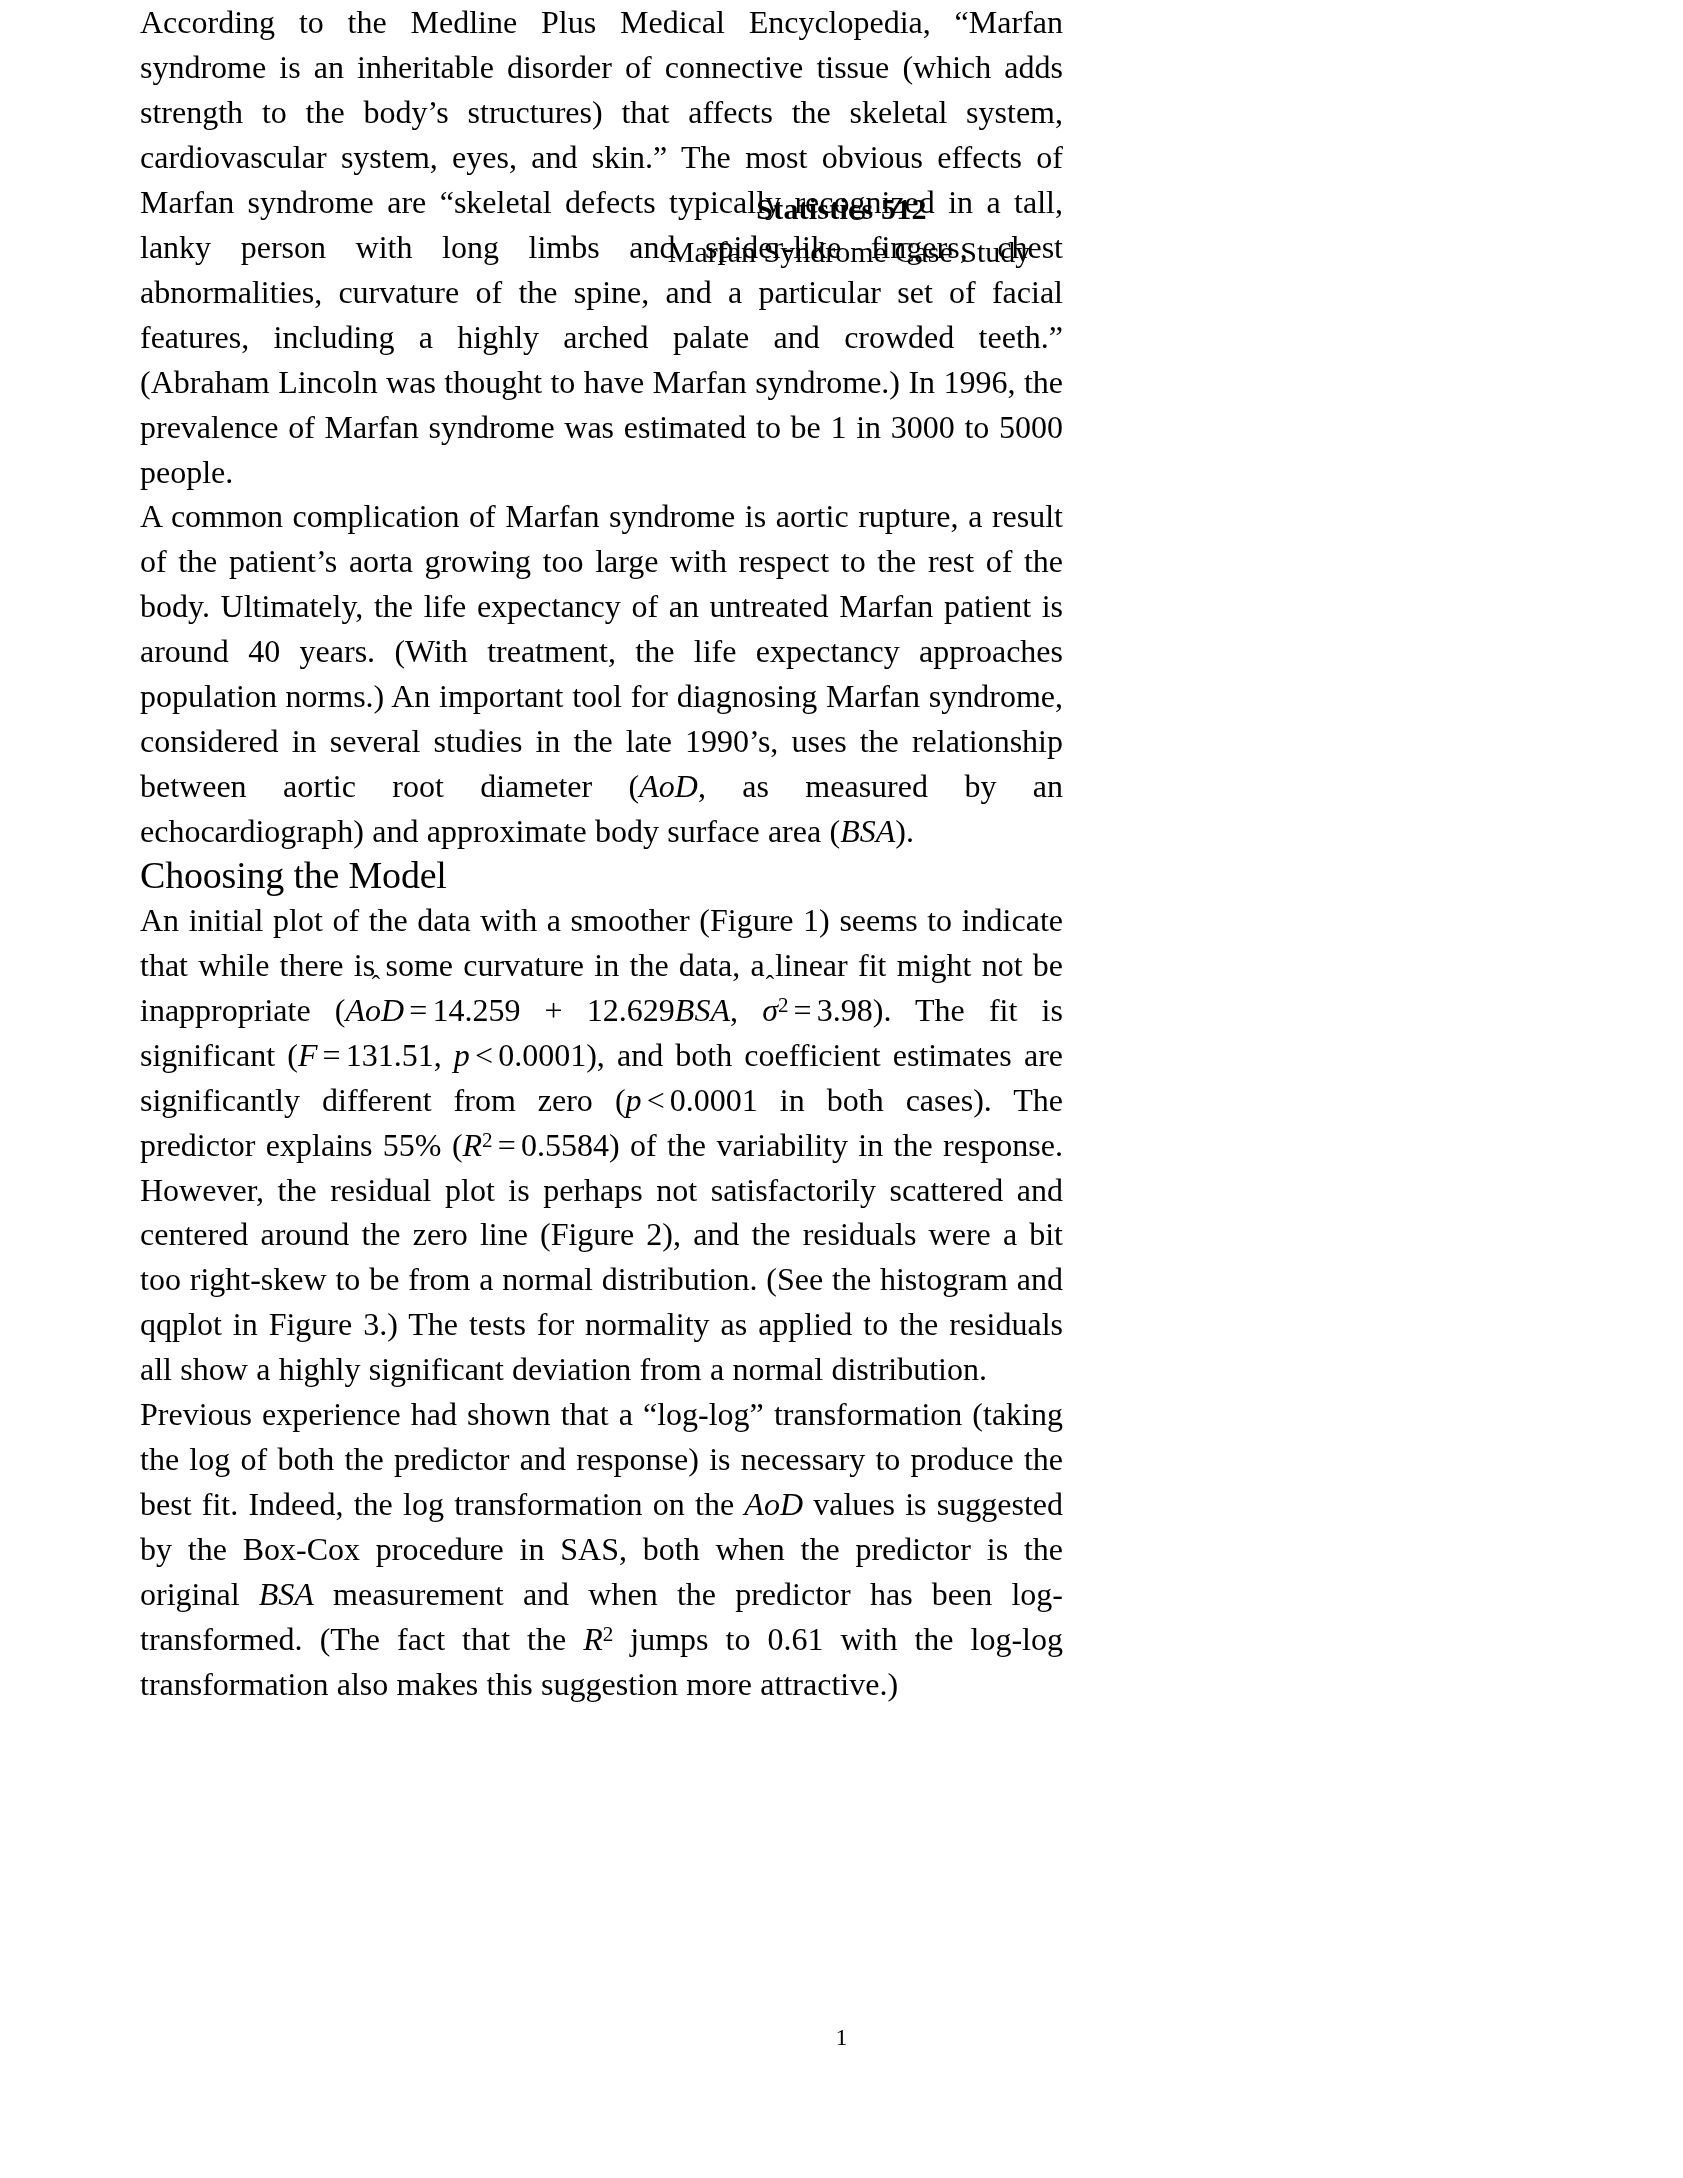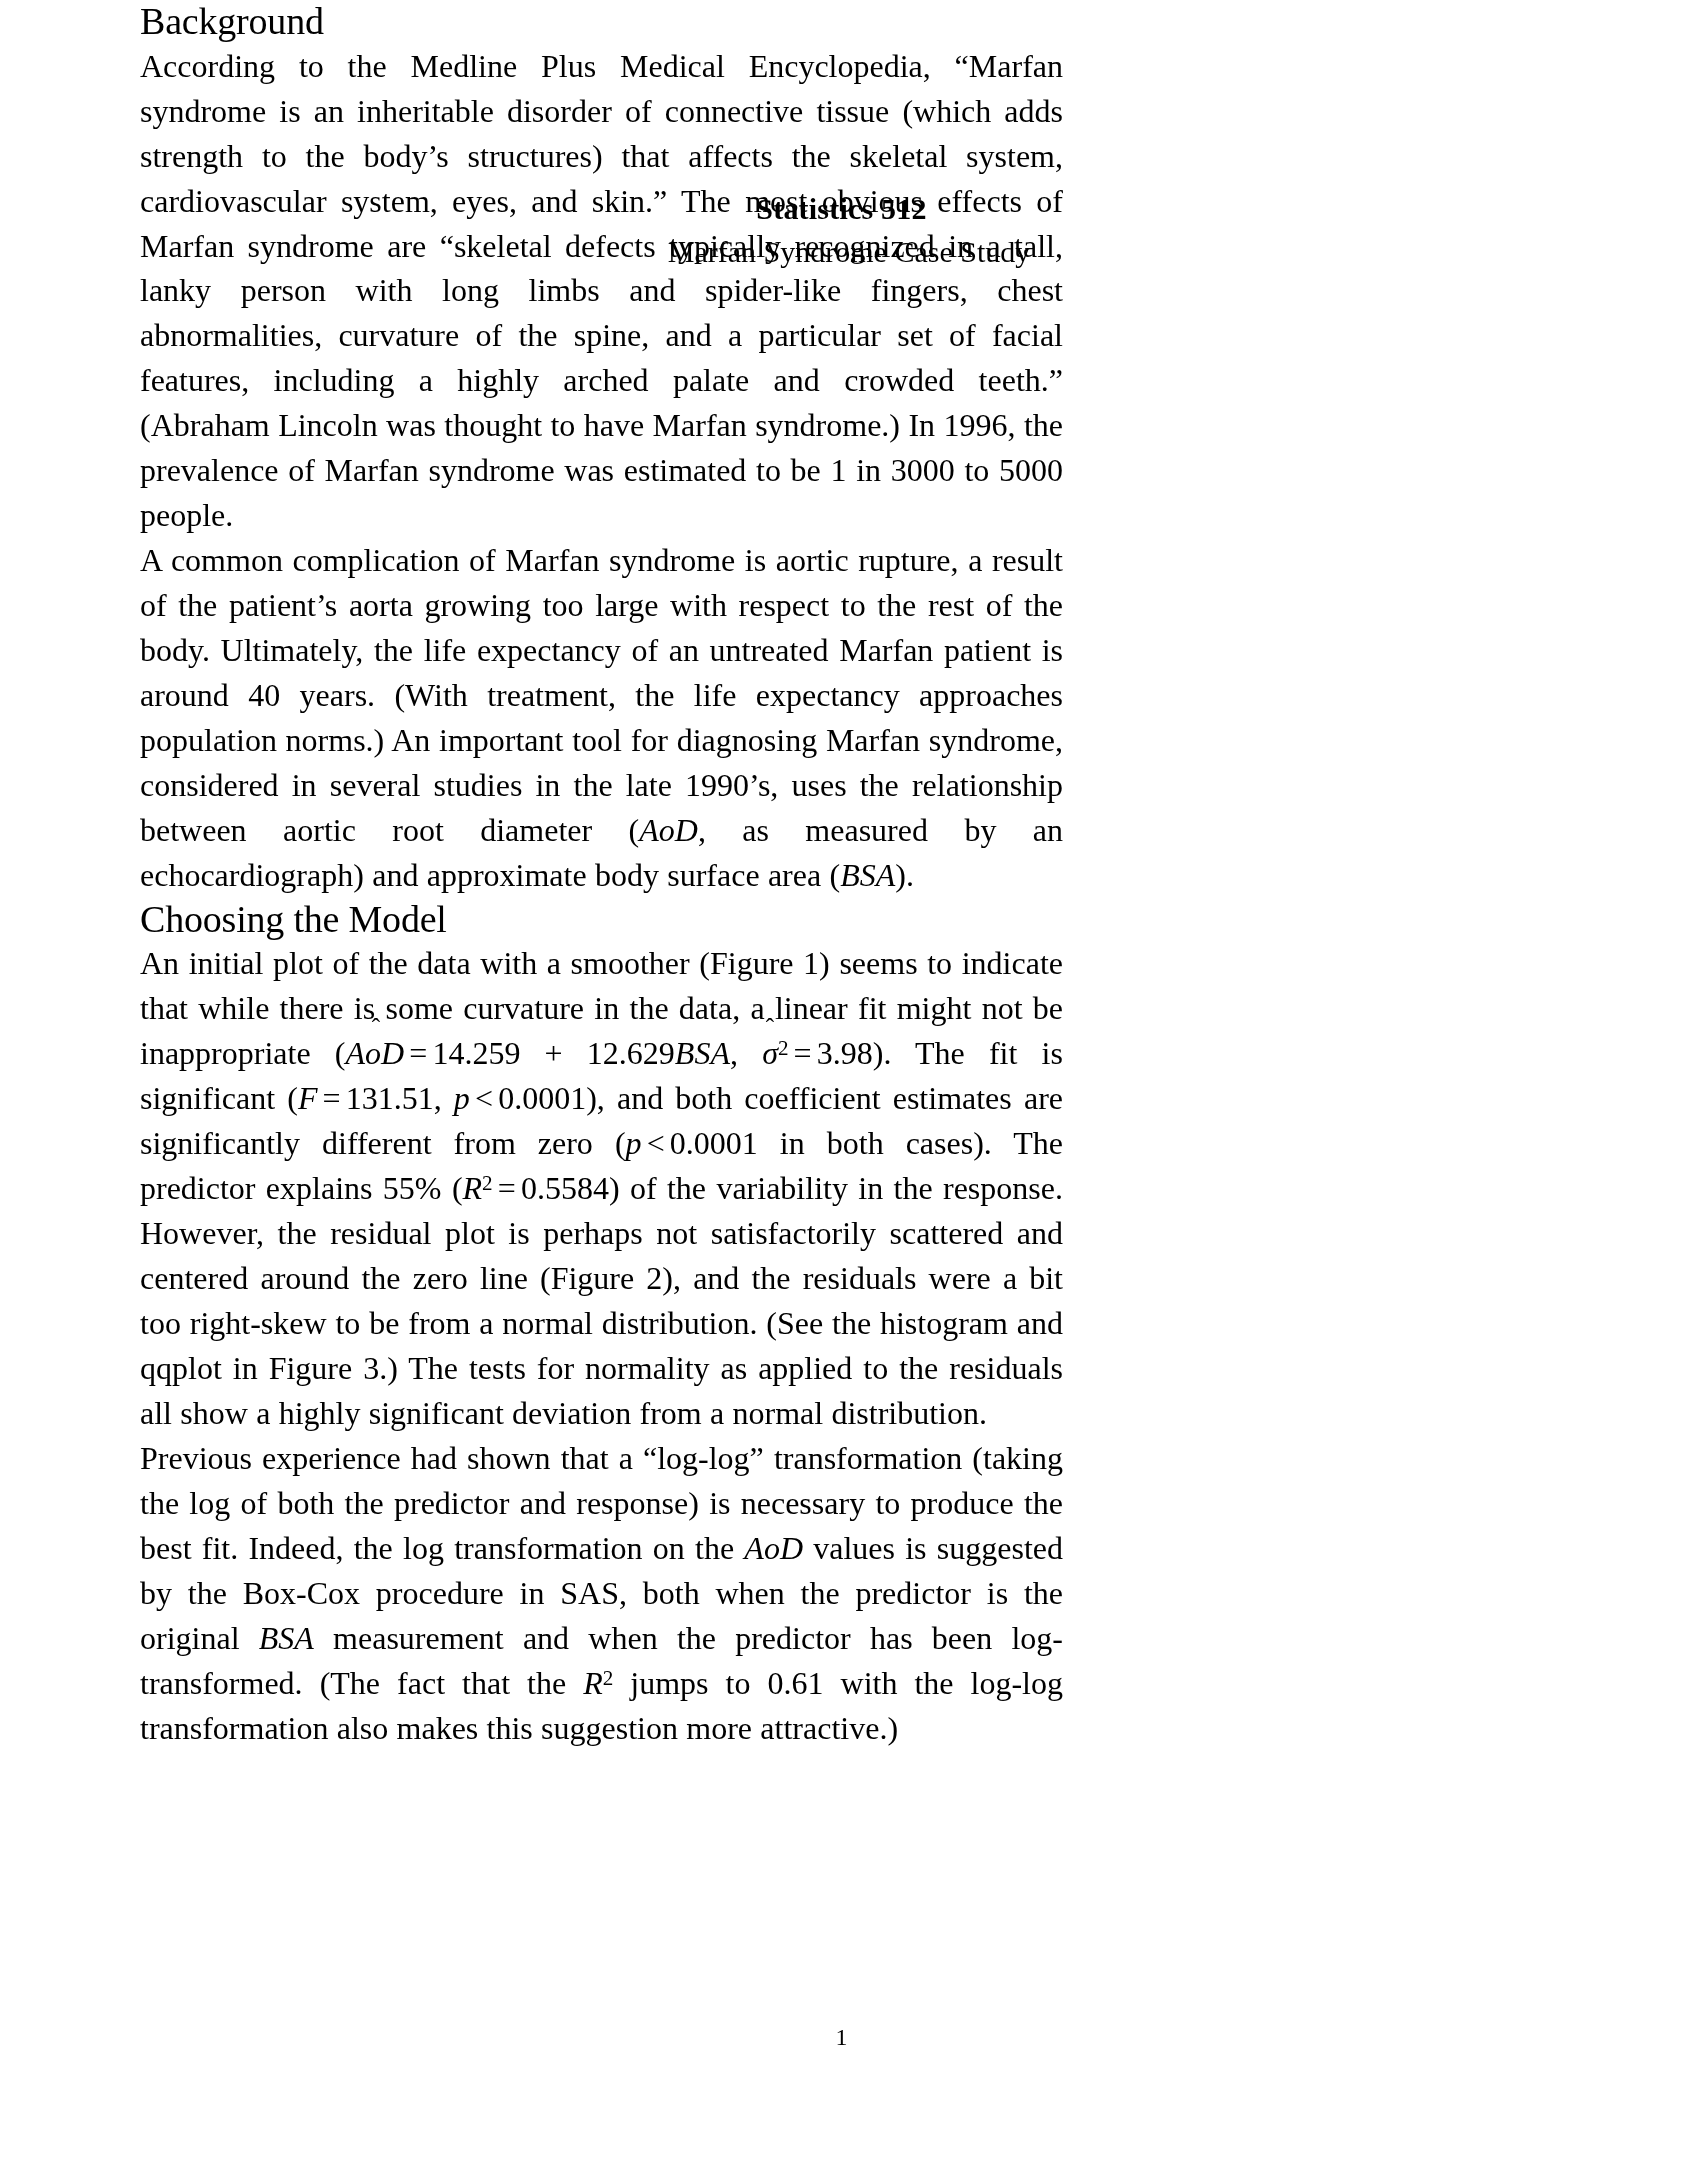--- a/index.html
+++ b/index.html
@@ -125,21 +125,20 @@
 
 <div class="page">
 
   <div class="title-block">
     <div class="title-line1">Statistics 512</div>
     <div class="title-line2">Marfan Syndrome Case Study</div>
   </div>
 
   <div class="content">
 
-    <h1 class="section sec-background">Background</h1>
 
     <p class="para p-gap-first">According to the Medline Plus Medical Encyclopedia, “Marfan syndrome is an inheritable disorder of connective tissue (which adds strength to the body’s structures) that affects the skeletal system, cardiovascular system, eyes, and skin.” The most obvious effects of Marfan syndrome are “skeletal defects typically recognized in a tall, lanky person with long limbs and spider-like fingers, chest abnormalities, curvature of the spine, and a particular set of facial features, including a highly arched palate and crowded teeth.” (Abraham Lincoln was thought to have Marfan syndrome.) In 1996, the prevalence of Marfan syndrome was estimated to be 1 in 3000 to 5000 people.</p>
 
     <p class="para p-gap"><span>A common complication of Marfan syndrome is aortic rupture, a result of the patient’s aorta growing too large with respect to the rest of the body. Ultimately, the life expectancy of an untreated Marfan patient is around 40 years. (With treatment, the life expectancy approaches population norms.) An important tool for diagnosing Marfan syndrome, considered in several studies in the late 1990’s, uses the relationship between aortic root diameter (</span><i class="mathvar">AoD</i><span>, as measured by an echocardiograph) and approximate body surface area (</span><i class="mathvar">BSA</i><span>).</span></p>
 
 
     <h1 class="section sec-choosing">Choosing the Model</h1>
 
     <p class="para p-after-h"><span>An initial plot of the data with a smoother (Figure 1) seems to indicate that while there is some curvature in the data, a linear fit might not be inappropriate (</span><span class="hatwrap hat-aod"><span class="hatmark">ˆ</span><i class="mathvar">AoD</i></span><span class="opsp">=</span><span>14.259 +</span> <span>12.629</span><i class="mathvar">BSA</i><span>, </span><span class="hatwrap"><span class="hatmark">ˆ</span><i class="mathvar">σ</i></span><sup class="numsup">2</sup><span class="opsp">=</span><span>3.98). The fit is significant (</span><i class="mathvar">F</i><span class="opsp">=</span><span>131.51, </span><i class="mathvar">p</i><span class="opsp">&lt;</span><span>0.0001), and both coefficient estimates are significantly different from zero (</span><i class="mathvar">p</i><span class="opsp">&lt;</span><span>0.0001 in both cases). The predictor explains 55% (</span><i class="mathvar">R</i><sup class="numsup">2</sup><span class="opsp">=</span><span>0.5584) of the variability in the response. However, the residual plot is perhaps not satisfactorily scattered and centered around the zero line (Figure 2), and the residuals were a bit too right-skew to be from a normal distribution. (See the histogram and qqplot in Figure 3.) The tests for normality as applied to the residuals all show a highly significant deviation from a normal distribution.</span></p>
 

